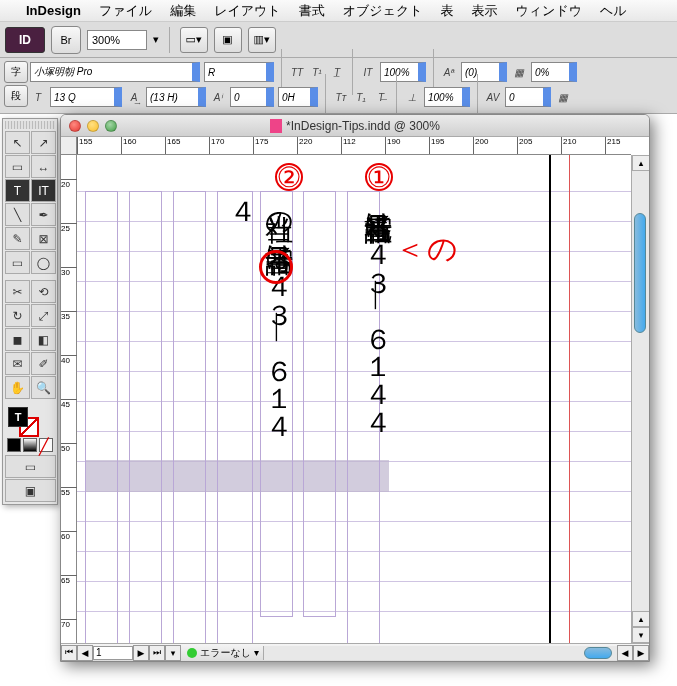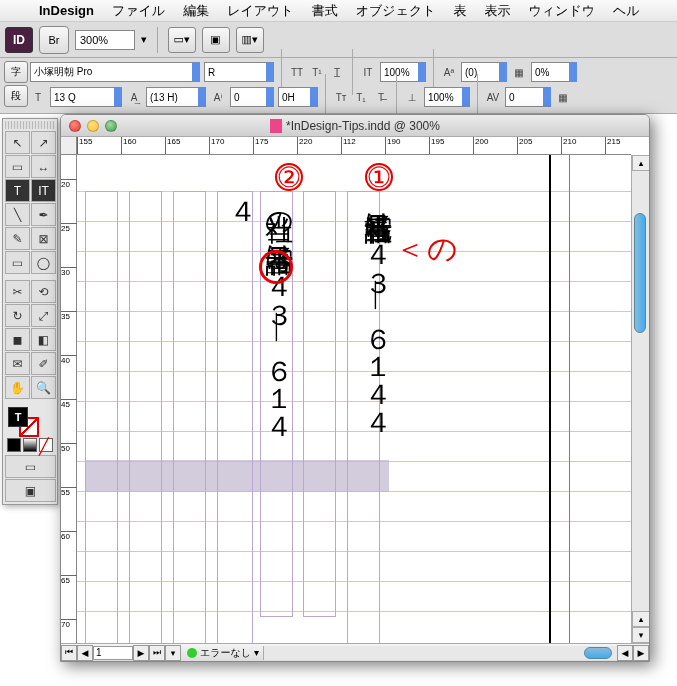--- a/index.html
+++ b/index.html
@@ -1,35 +1,35 @@
 <!DOCTYPE html>
 <html><head>
 <meta charset="utf-8">
 <style>
 * { margin: 0; padding: 0; box-sizing: border-box; }
 body { font-family: "Hiragino Kaku Gothic Pro", sans-serif; font-size: 11px; background: #fff; width: 677px; height: 686px; overflow: hidden; position: relative; }
 
 
-.menubar { height: 22px; background: linear-gradient(#fafafa, #e8e8e8); border-bottom: 1px solid #ccc; display: flex; align-items: center; padding: 0 20px; gap: 0; }
+.menubar { height: 22px; background: linear-gradient(#fafafa, #e8e8e8); border-bottom: 1px solid #ccc; display: flex; align-items: center; padding: 0 7px; gap: 0; }
 .menubar .apple { font-size: 14px; margin-right: 10px; }
 .menubar .item { padding: 0 9px; font-size: 13px; cursor: default; }
 .menubar .app { font-weight: bold; }
 
 
 .controlbar { background: #ddd; height: 36px; border-bottom: 1px solid #aaa; display: flex; align-items: center; padding: 0 5px; gap: 6px; }
 .ctrl-btn { width: 30px; height: 28px; background: linear-gradient(#f8f8f8,#ddd); border: 1px solid #888; border-radius: 4px; display: flex; align-items: center; justify-content: center; font-size: 11px; }
-.id-logo { background: #4a2040; color: #fff; width: 28px; height: 26px; border-radius:3px; display:flex;align-items:center;justify-content:center;font-weight:bold;font-size:12px;border:1px solid #333;}
+.id-logo { background: #4a2040; color: #fff; width: 40px; height: 26px; border-radius:3px; display:flex;align-items:center;justify-content:center;font-weight:bold;font-size:12px;border:1px solid #333;}
 .zoom { width:60px; height:20px; border:1px solid #888; background:#fff; padding:0 4px; font-size:11px; display:flex;align-items:center;}
 .mini-ico { width:28px;height:26px;background:linear-gradient(#f8f8f8,#ddd);border:1px solid #888;border-radius:3px;display:flex;align-items:center;justify-content:center;}
 
 
 .charpanel { background: #ddd; height: 56px; border-bottom: 1px solid #aaa; display:flex; padding:3px 4px; gap:2px; font-size:10px;}
 .cp-left { display:flex; flex-direction:column; gap:2px;}
 .cp-left .lbtn { width:24px;height:22px;background:linear-gradient(#f8f8f8,#ddd);border:1px solid #888;border-radius:3px;display:flex;align-items:center;justify-content:center;}
-.cp-main { display:flex; flex-direction:column; gap:3px; flex:1;}
+.cp-main { display:flex; flex-direction:column; gap:3px; flex:1;font-style:italic;}
 .cp-row { display:flex; gap:4px; align-items:center; height:22px;}
 .cp-field { height:20px; border:1px solid #888; background:#fff; padding:0 3px; font-size:10px; display:flex;align-items:center;}
 .cp-field.blue { border-right:8px solid #5a8ee8;}
 .cp-sep { width:1px; height:46px; background:#aaa; margin:0 3px;}
 .cp-ico { width:16px; height:16px; display:inline-flex;align-items:center;justify-content:center;font-size:10px;color:#444;}
 
 
 .tools { position:absolute; left:2px; top:118px; width:56px; background:#e6e6e6; border:1px solid #999; box-shadow:2px 2px 6px rgba(0,0,0,0.3); padding:2px;}
 .tools-grip { height:8px; background:repeating-linear-gradient(90deg,#bbb,#bbb 1px,#e0e0e0 1px,#e0e0e0 3px); margin-bottom:2px;}
 .tools-grid { display:grid; grid-template-columns:1fr 1fr; gap:1px;}

